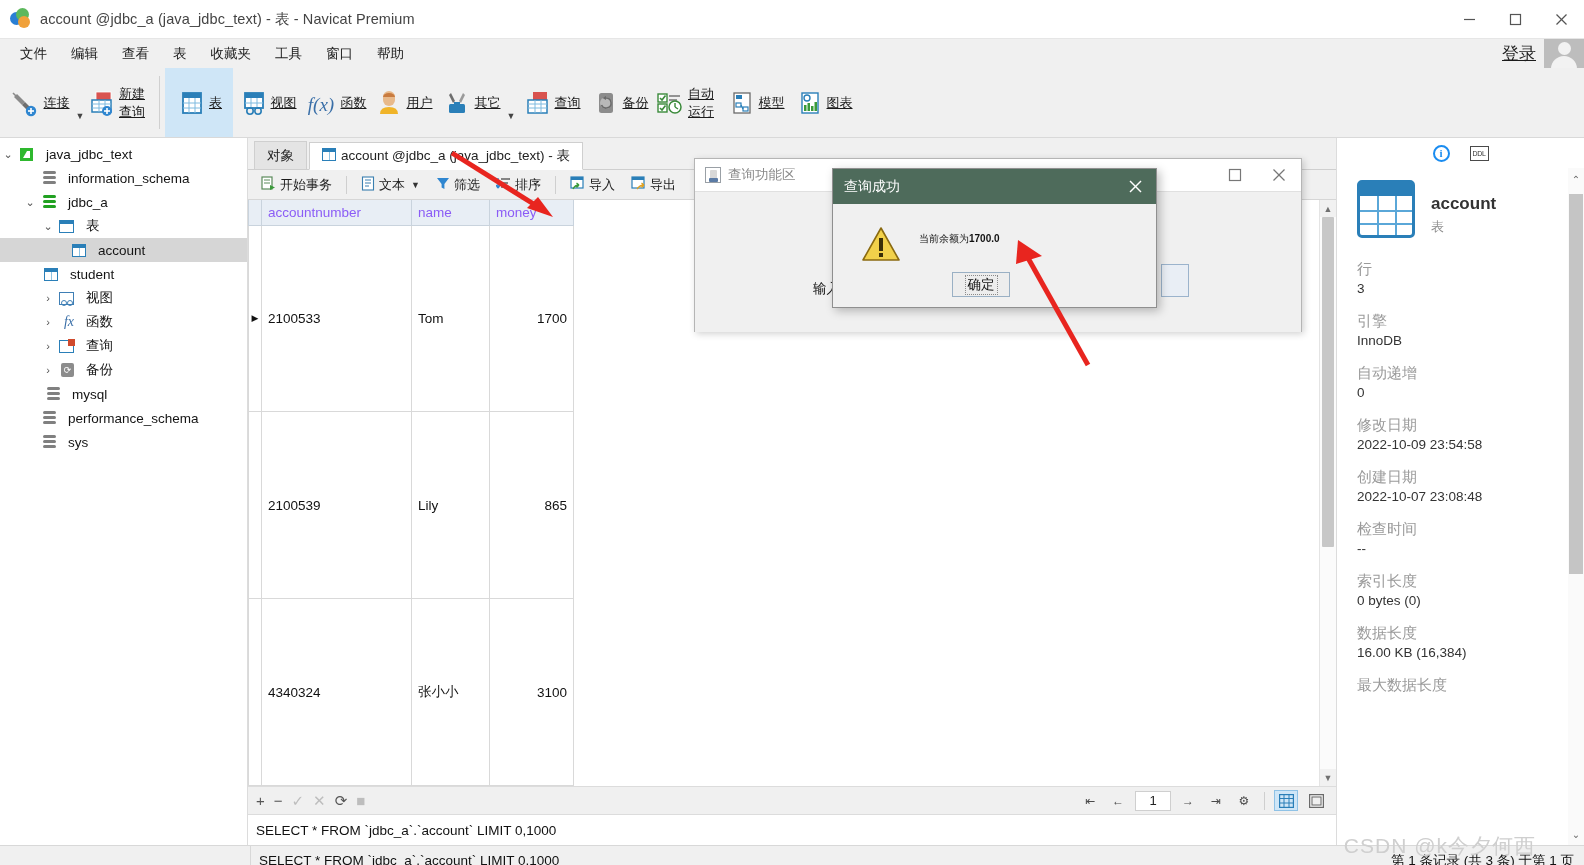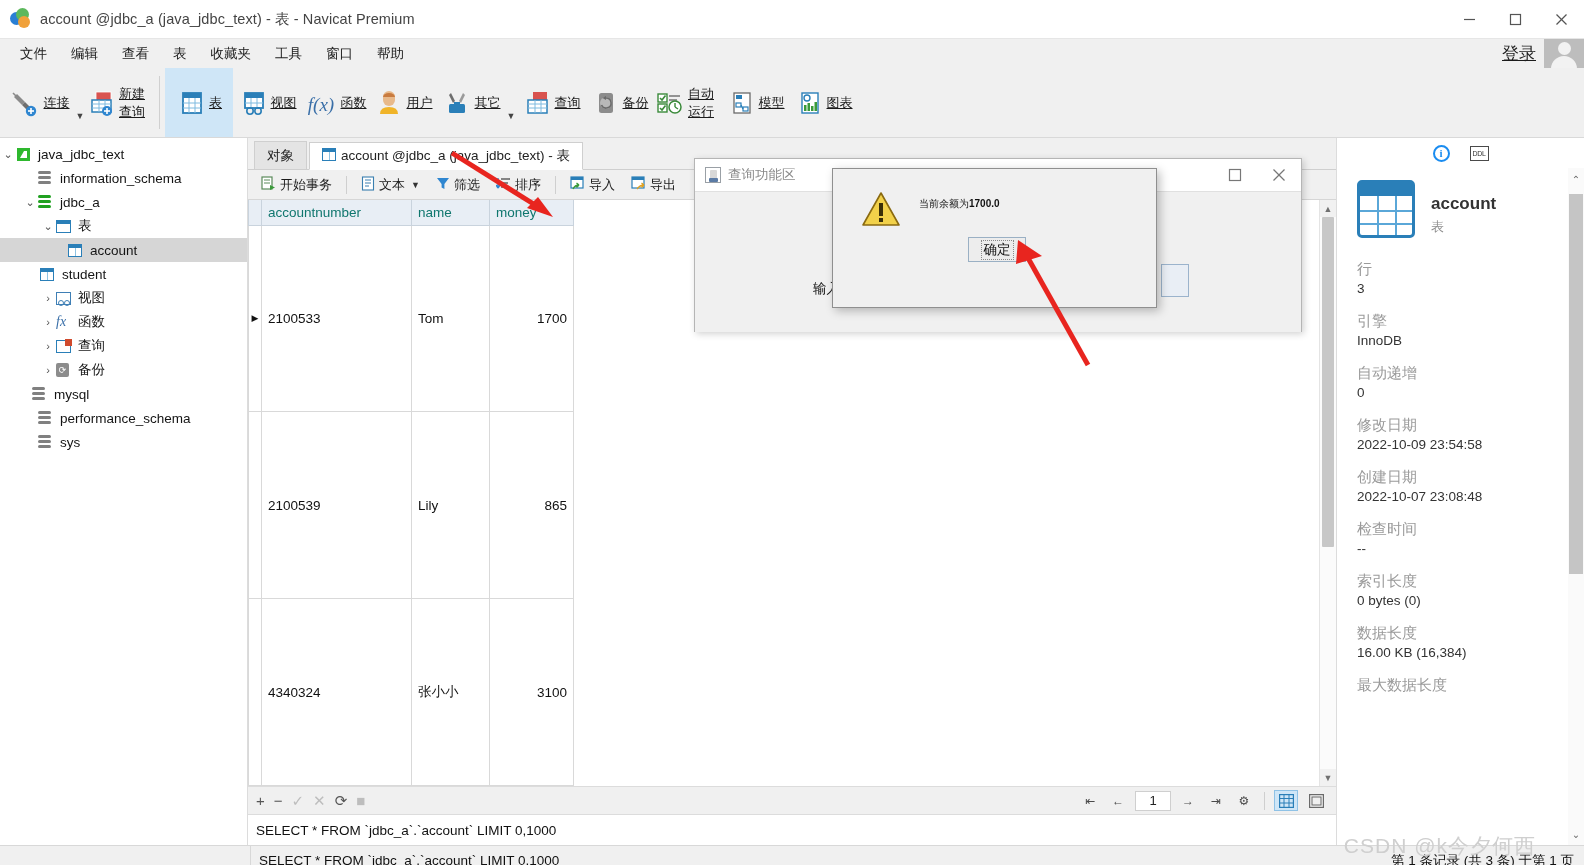--- a/index.html
+++ b/index.html
@@ -61,21 +61,21 @@
 
   
   .main { display:flex; height:707px; }
   .tree {
     width:248px; background:#fff; border-right:1px solid #dcdcdc;
     padding-top:4px; overflow:hidden; font-size:13.5px;
   }
   .node { height:24px; display:flex; align-items:center; cursor:default; white-space:nowrap; }
   .node.selected { background:#d6d6d6; }
   .twisty { width:16px; display:flex; align-items:center; justify-content:center; color:#555; font-size:11px; flex:none; }
-  .nico { width:18px; display:flex; align-items:center; justify-content:flex-start; margin-right:4px; flex:none; }
+  .nico { width:18px; display:flex; align-items:center; justify-content:flex-end; margin-right:12px; flex:none; }
   .nlabel { color:#141414; }
   .db-ico { width:13px;height:14px; position:relative; }
   .db-ico i { position:absolute; left:0;right:0;height:3.2px;border-radius:2px; background:#808080; }
   .db-ico.green i { background:#21a121; }
   .db-ico i:nth-child(1){top:0}.db-ico i:nth-child(2){top:5px}.db-ico i:nth-child(3){top:10px}
   .tbl-ico { width:14px;height:13px;border:1px solid #2a7fb8;background:#fff; position:relative; }
   .tbl-ico::before{content:"";position:absolute;left:0;right:0;top:0;height:3px;background:#2a7fb8;}
   .tbl-ico::after{content:"";position:absolute;left:6px;top:3px;bottom:0;width:1px;background:#8fc3e3;}
   .folder-tbl { width:15px;height:13px;border:1.5px solid #2a7fb8;background:#fff;position:relative;}
   .folder-tbl::before{content:"";position:absolute;left:0;right:0;top:0;height:3px;background:#2a7fb8;}
@@ -99,21 +99,21 @@
 
   .gridtoolbar { height:30px; background:#f0f0f0; display:flex; align-items:center; padding-left:6px; border-bottom:1px solid #d6d6d6; gap:2px; }
   .gt-btn { display:flex; align-items:center; gap:4px; padding:3px 7px; font-size:13px; color:#1b1b1b; cursor:default; }
   .gt-sep { width:1px; height:18px; background:#cfcfcf; margin:0 5px; }
   .gt-caret { font-size:9px; color:#333; margin-left:2px; }
 
   .gridwrap { flex:1; position:relative; overflow:hidden; background:#fff; display:flex; }
   table.datagrid { border-collapse:collapse; font-size:13.5px; }
   table.datagrid th {
     background:#e8eef5; border:1px solid #c9d3dd; border-top:none; font-weight:normal;
-    text-align:left; padding:3px 6px; height:25px; color:#0f766e;
+    text-align:left; padding:3px 6px; height:25px; color:#8b5cf6;
   }
   table.datagrid td { border:1px solid #d9d9d9; padding:3px 6px; height:25px; color:#111; background:#fff; }
   td.num { text-align:right; }
   .rowmark { width:13px; min-width:13px; background:#f3f3f3; border:1px solid #d9d9d9; padding:0 !important; text-align:center; color:#333; font-size:9px; }
   th.rowmark { background:#e8eef5; border-color:#c9d3dd; }
 
   
   .gridscroll { position:absolute; right:0; top:0; bottom:0; width:17px; background:#fbfbfb; border-left:1px solid #e4e4e4; }
   .gs-arrow { height:17px; display:flex; align-items:center; justify-content:center; color:#707070; font-size:9px; background:#f1f1f1; }
   .gs-arrow.bot { position:absolute; bottom:0; left:0; right:0; }
@@ -189,21 +189,21 @@
     padding:0 8px 0 11px; color:#fff; font-size:14px;
   }
   .md-close { margin-left:auto; width:26px; height:26px; display:flex; align-items:center; justify-content:center; color:#fff; cursor:pointer; }
   .md-body { position:relative; height:104px; }
   .md-warn { position:absolute; left:28px; top:22px; width:40px; height:36px; }
   .md-text { position:absolute; left:86px; top:28px; font-size:10px; color:#111; }
   .md-text b { font-weight:bold; }
   .md-ok {
     position:absolute; left:119px; top:68px; width:58px; height:25px;
     background:#ededed; border:1px solid #9ab0c4; display:flex; align-items:center; justify-content:center;
-    font-size:13.5px; color:#111; cursor:pointer;margin-left:16px;
+    font-size:13.5px; color:#111; cursor:pointer;
   }
   .md-ok span { border:1px dotted #8a8a8a; padding:0 2px; }
 
   
   .annot { position:absolute; left:0; top:0; width:1584px; height:865px; pointer-events:none; }
 
   
   .watermark {
     position:absolute; right:48px; bottom:5px; font-size:21px; color:#cfcfcf;
     font-family:"Liberation Sans",sans-serif; letter-spacing:1px; pointer-events:none; white-space:nowrap;
@@ -514,21 +514,21 @@
     </div>
 
     <div class="node" style="padding-left:40px">
       <div class="twisty">›</div>
       <div class="nico">
           <div class="backup-ico">⟳</div>
         </div>
       <div class="nlabel">备份</div>
     </div>
 
-    <div class="node" style="padding-left:16px">
+    <div class="node" style="padding-left:26px">
       <div class="twisty"></div>
       <div class="nico">
           <div class="db-ico">
             <i></i>
             <i></i>
             <i></i>
           </div>
         </div>
       <div class="nlabel">mysql</div>
     </div>
@@ -804,20 +804,29 @@
       </div>
     </div>
   </div>
   <div class="jw-body">
     <div class="jw-label">输入</div>
     <div class="jw-input"></div>
   </div>
 </div>
 
 <div class="msgdlg">
+  <div class="md-title">
+    <span>查询成功</span>
+    <span class="md-close">
+      <svg width="15" height="15" viewBox="0 0 15 15">
+          <line x1="2" y1="2" x2="13" y2="13" stroke="#fff" stroke-width="1.4"></line>
+          <line x1="13" y1="2" x2="2" y2="13" stroke="#fff" stroke-width="1.4"></line>
+        </svg>
+    </span>
+  </div>
   <div class="md-body">
     <div class="md-warn">
       <svg width="40" height="36" viewBox="0 0 40 36">
         <path d="M20 2 L38 34 L2 34 Z" fill="#f2d14a" stroke="#8a6a10" stroke-width="1.6" stroke-linejoin="round"></path>
         <rect x="18" y="12" width="4" height="13" fill="#3a2f08"></rect>
         <rect x="18" y="27" width="4" height="4" fill="#3a2f08"></rect>
       </svg>
     </div>
     <div class="md-text">
       <span>当前余额为</span><b>1700.0</b>

